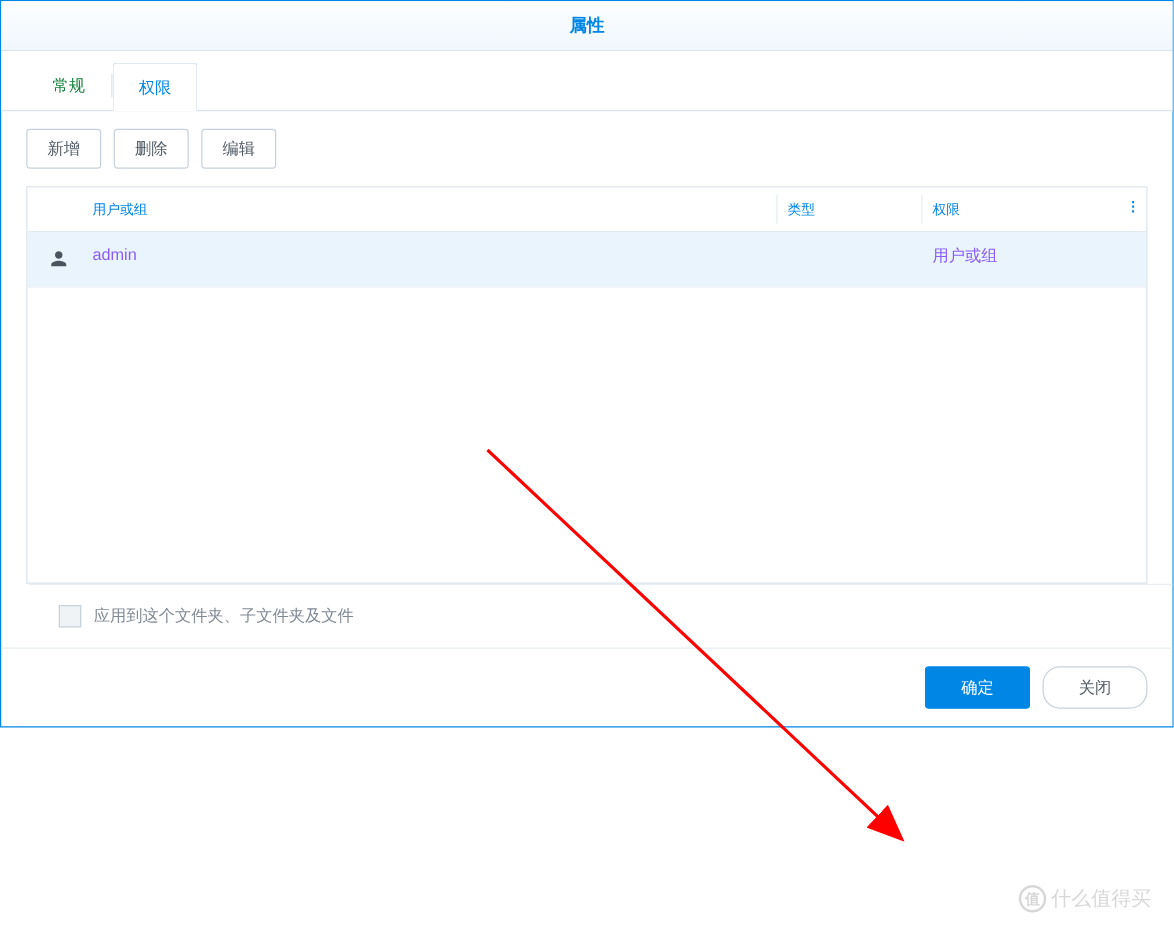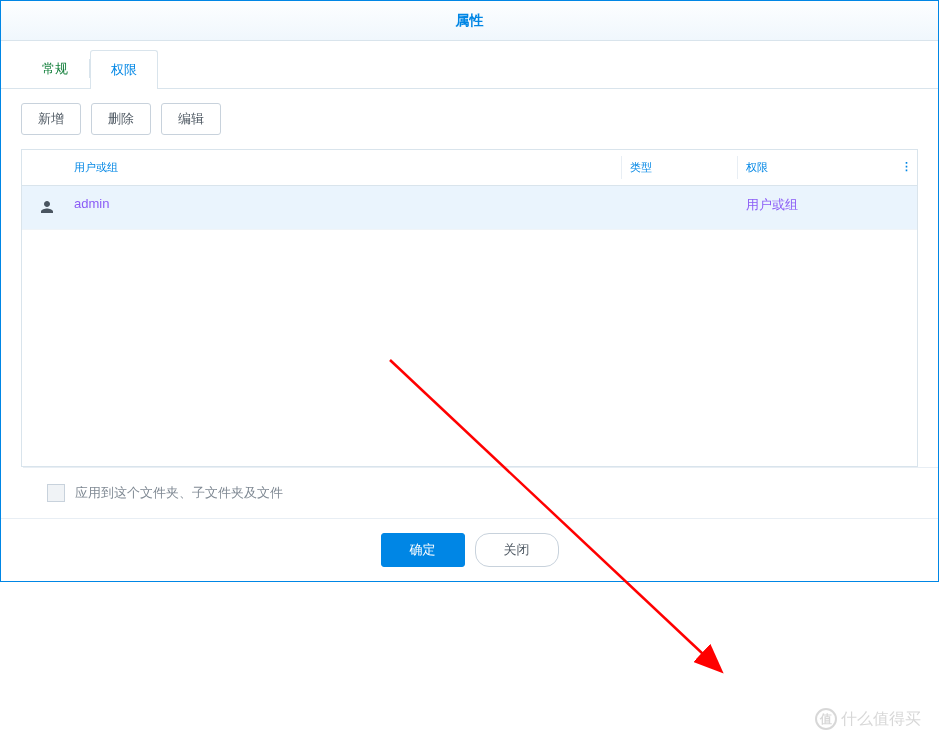--- a/index.html
+++ b/index.html
@@ -144,21 +144,21 @@
     }
     .checkbox {
       width: 18px;
       height: 18px;
       border: 1px solid #c8d2dc;
       background: #f0f3f6;
     }
     .footer-btns {
       padding: 14px 20px;
       display: flex;
-      justify-content: center;
+      justify-content: flex-end;
       gap: 10px;
       border-top: 1px solid #e8eef4;
     }
     .btn-primary {
       background: #0086e5;
       border: 1px solid #0086e5;
       color: #fff;
       padding: 7px 28px;
       border-radius: 3px;
       font-size: 13px;

